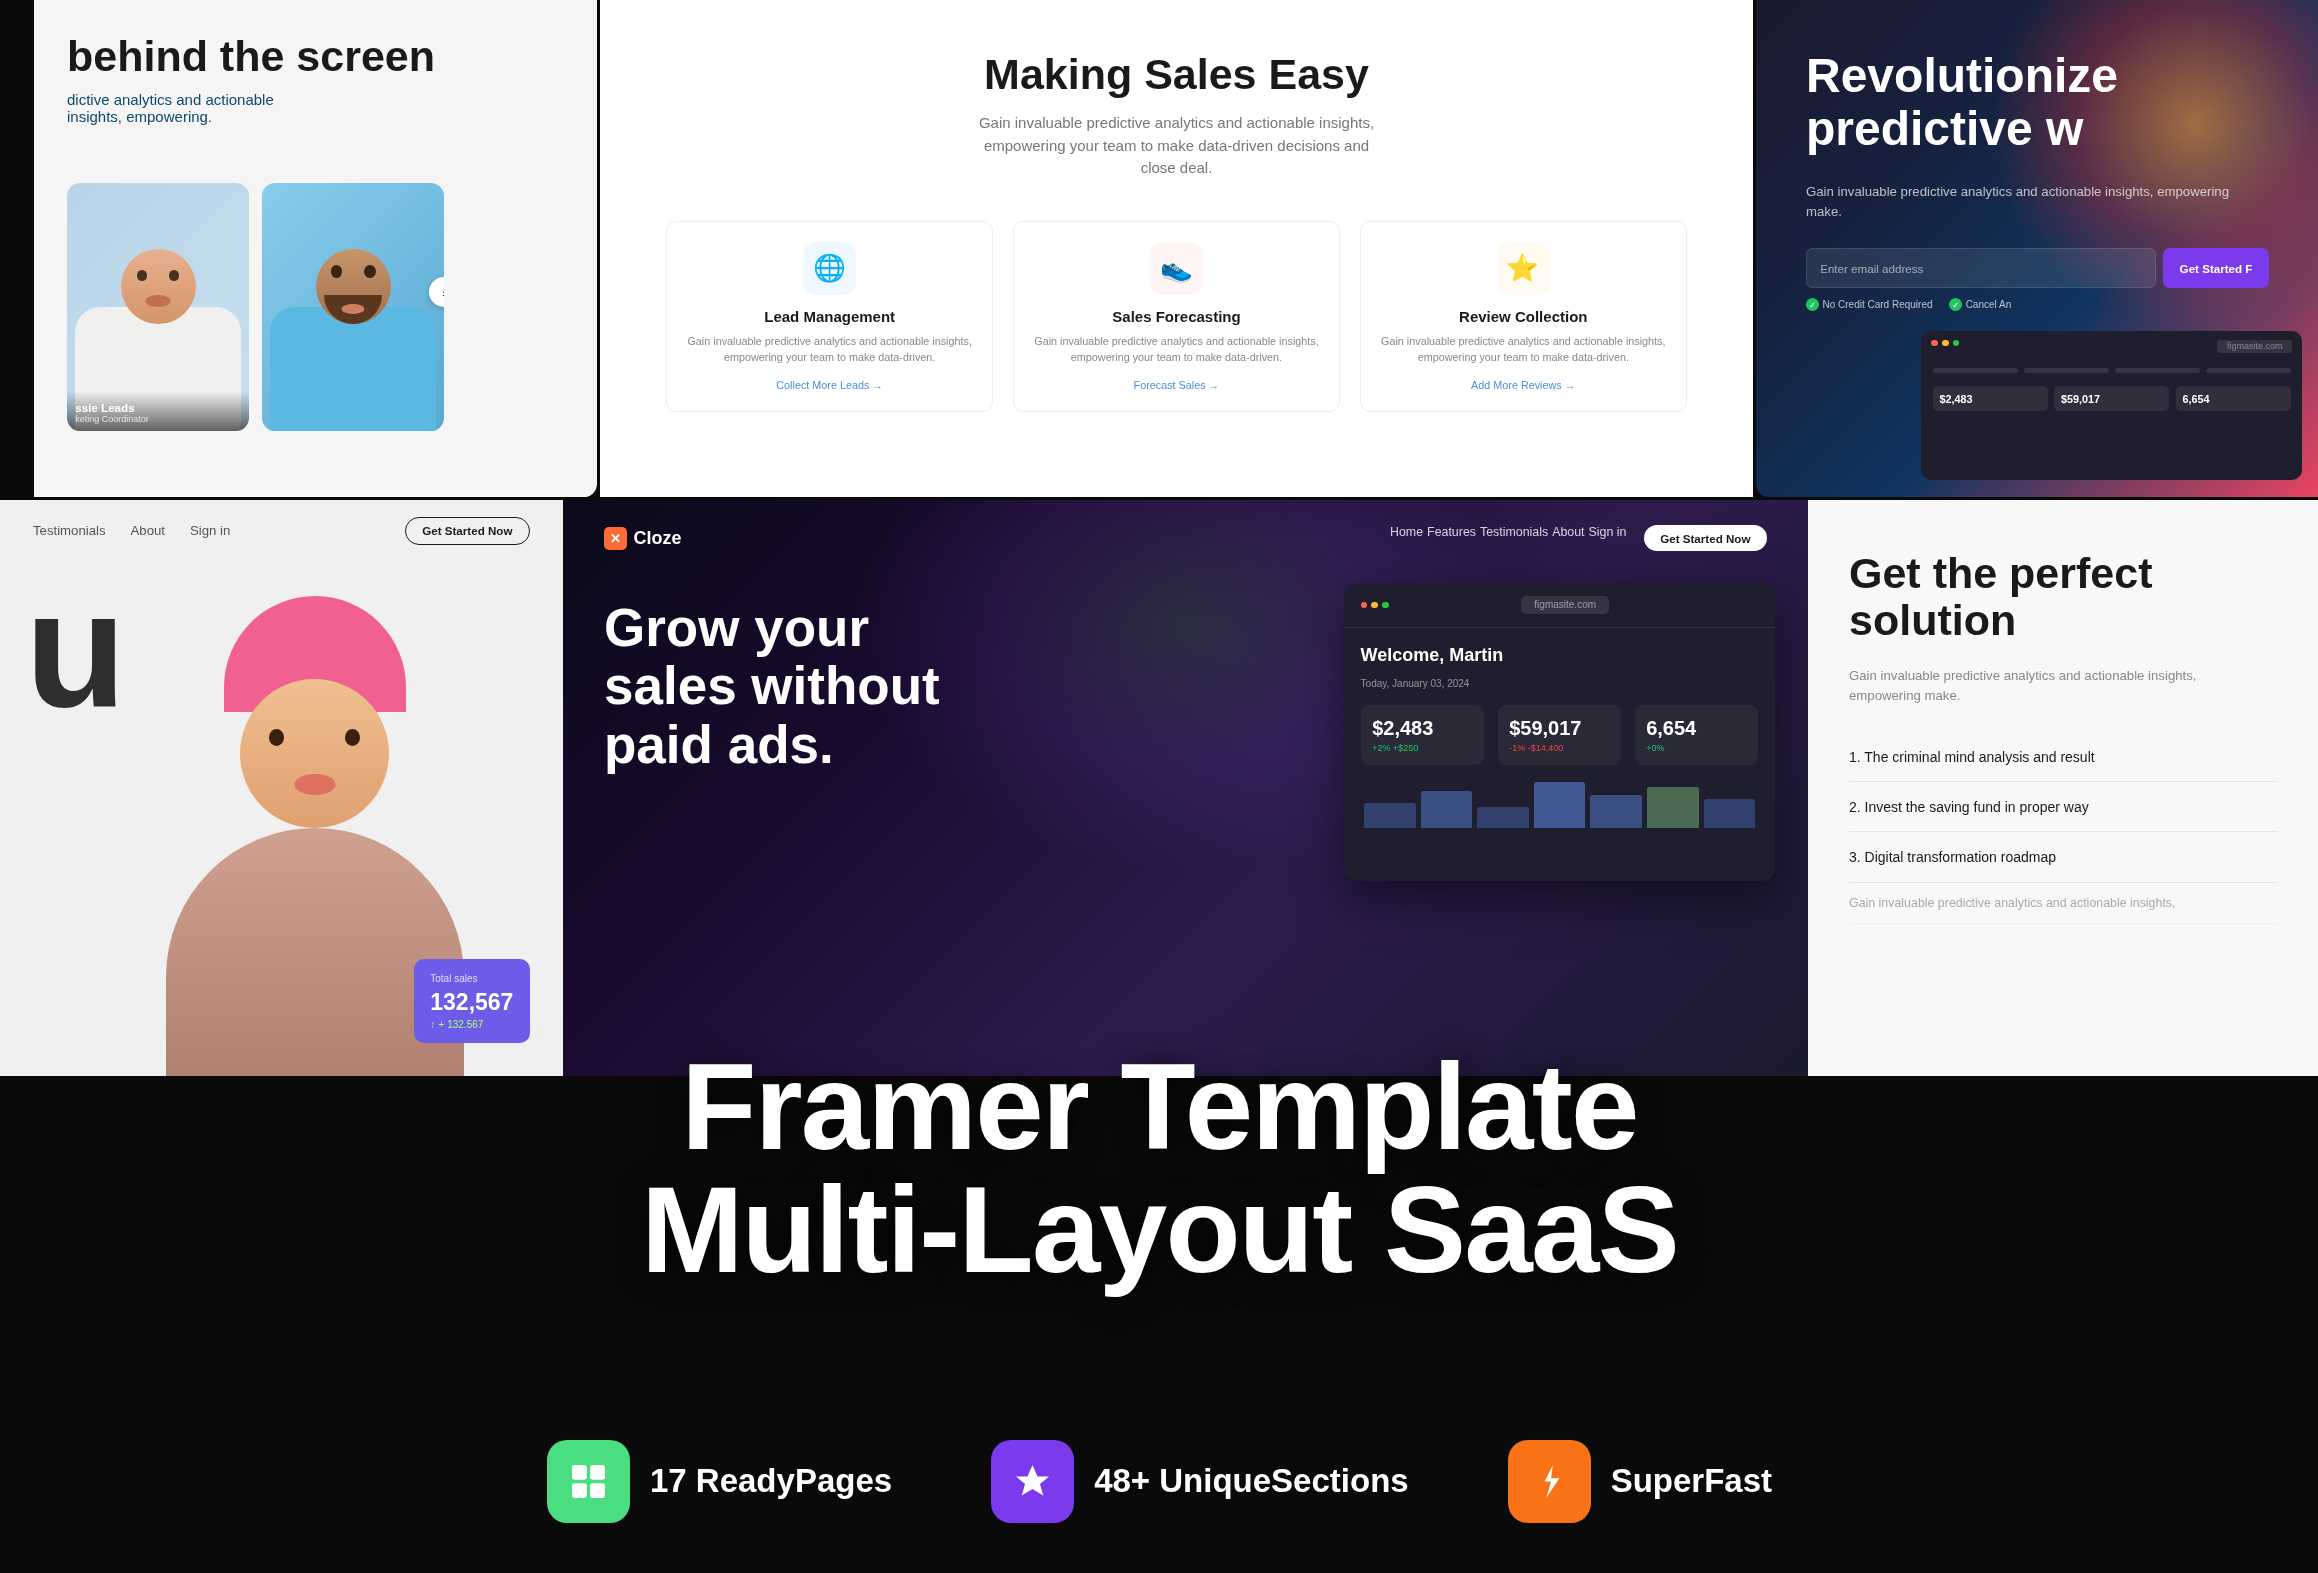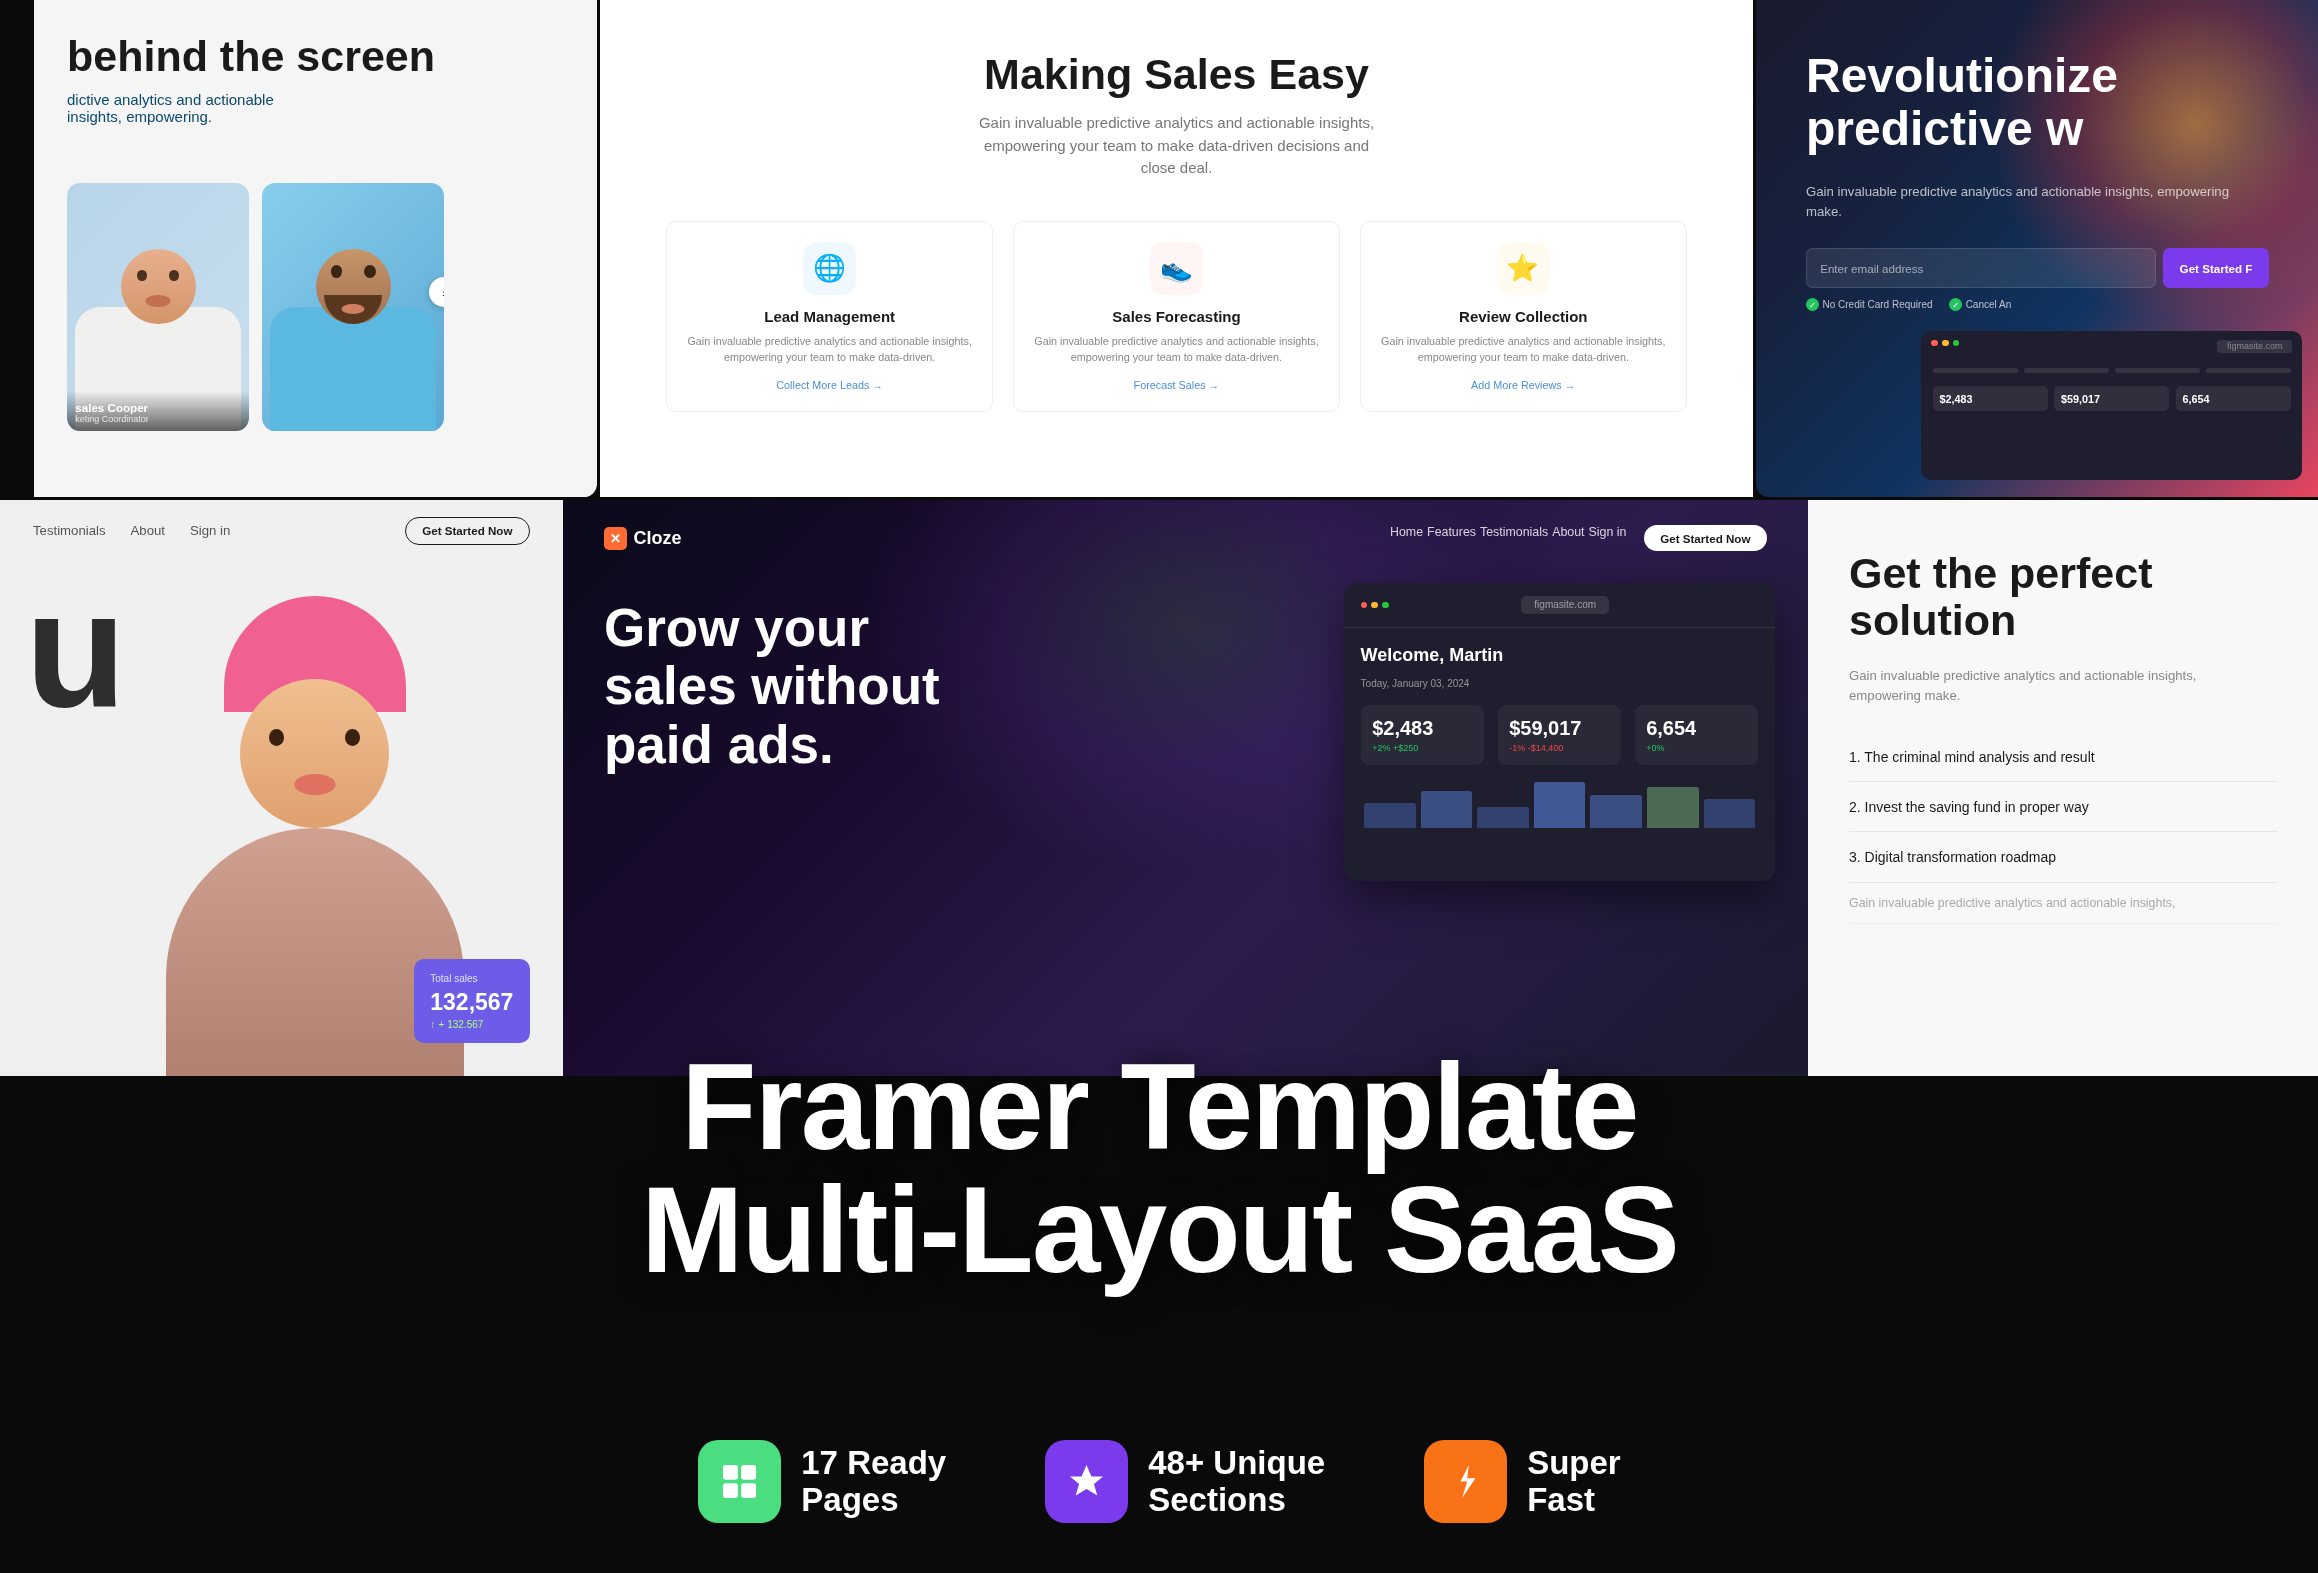--- a/index.html
+++ b/index.html
@@ -678,21 +678,21 @@
       justify-content: center;
       font-size: 43px;
     }
 
     .icon-green { background: #4ade80; }
     .icon-purple { background: #7c3aed; }
     .icon-orange { background: #f97316; }
 
     .feature-badge-text {
       display: flex;
-      flex-direction: column;
+      flex-direction: row;
     }
 
     .feature-badge-label {
       font-size: 33px;
       font-weight: 700;
       color: white;
       line-height: 1.1;
     }
 
     
@@ -719,21 +719,21 @@
             <div style="width:75px;height:75px;background:linear-gradient(180deg,#e8b090 0%,#d4956a 100%);border-radius:50%;margin:0 auto 0;position:relative;top:16.6px;">
 
               <div style="position:absolute;top:21px;left:16.6px;width:10px;height:11.6px;background:#4a3020;border-radius:50%;"></div>
               <div style="position:absolute;top:21px;right:16.6px;width:10px;height:11.6px;background:#4a3020;border-radius:50%;"></div>
               <div style="position:absolute;bottom:16.6px;left:50%;transform:translateX(-50%);width:25px;height:12.4px;background:#c07050;border-radius:50%;"></div>
             </div>
             <div style="width:166px;height:124px;background:#f0f0ee;border-radius:25px 25px 0 0;margin-top:0;"></div>
           </div>
         </div>
         <div class="avatar-label">
-          <div class="avatar-name">sales Cooper</div>
+          <div class="avatar-name">ssie Leads</div>
           <div class="avatar-role">keting Coordinator</div>
         </div>
       </div>
       <div class="avatar-card avatar-card-2" style="position:relative;">
         <div class="person-avatar">
 
           <div style="position:absolute;bottom:0;left:50%;transform:translateX(-50%);width:166px;height:199px;">
             <div style="width:75px;height:75px;background:linear-gradient(180deg,#c8956a 0%,#a07050 100%);border-radius:50%;margin:0 auto 0;position:relative;top:16.6px;">
               <div style="position:absolute;top:16.6px;left:15px;width:11.6px;height:13.2px;background:#3a2515;border-radius:50%;"></div>
               <div style="position:absolute;top:16.6px;right:15px;width:11.6px;height:13.2px;background:#3a2515;border-radius:50%;"></div>

